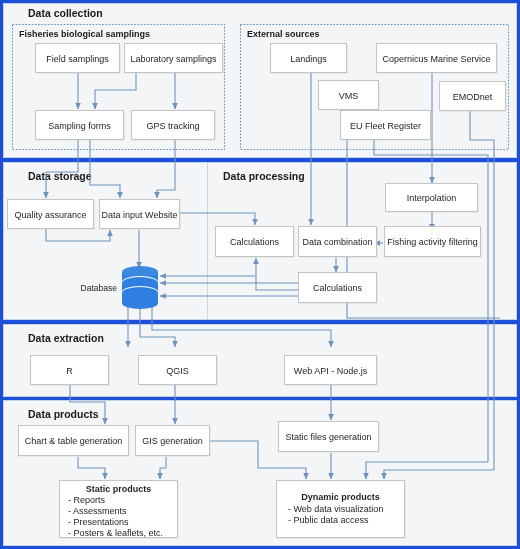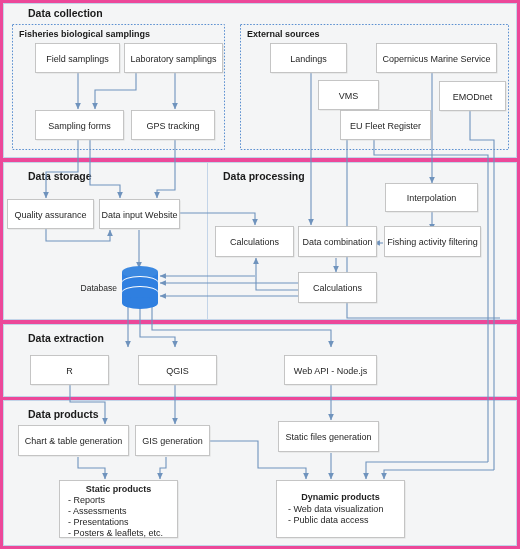--- a/index.html
+++ b/index.html
@@ -1,17 +1,17 @@
 <!DOCTYPE html>
 <html><head>
 <meta charset="utf-8">
 <style>
   html,body{margin:0;padding:0;background:#ffffff;}
   body{font-family:"Liberation Sans",sans-serif;}
-  #stage{position:relative;width:520px;height:549px;background:#ec4899;overflow:hidden;}
+  #stage{position:relative;width:520px;height:549px;background:#1d4ed8;overflow:hidden;}
   #flow{position:absolute;left:0;top:0;width:520px;height:549px;}
   .panel-title{font-weight:bold;font-size:10.5px;fill:#1a1a1a;}
   .sub-title{font-weight:bold;font-size:9px;fill:#1a1a1a;}
   .boxlabel{font-size:9px;fill:#1f1f1f;}
   .boxlabel-b{font-size:9px;font-weight:bold;fill:#1f1f1f;}
   .dblabel{font-size:8.5px;fill:#1f1f1f;}
   .edge{stroke:#6f93bd;stroke-width:1.1;fill:none;}
   .panel{fill:#f4f5f6;stroke:#c3d4e8;stroke-width:1;}
   .dash{fill:#f4f5f6;stroke:#5a8fd0;stroke-width:1;stroke-dasharray:1.6 1.6;}
   .nodebox{fill:#ffffff;stroke:#bfbfbf;stroke-width:0.9;}

